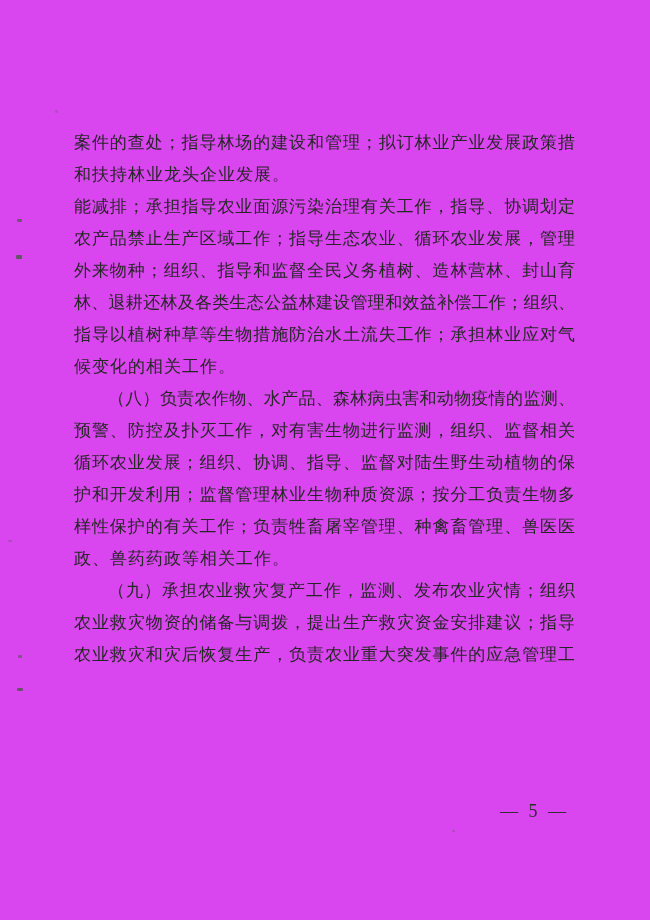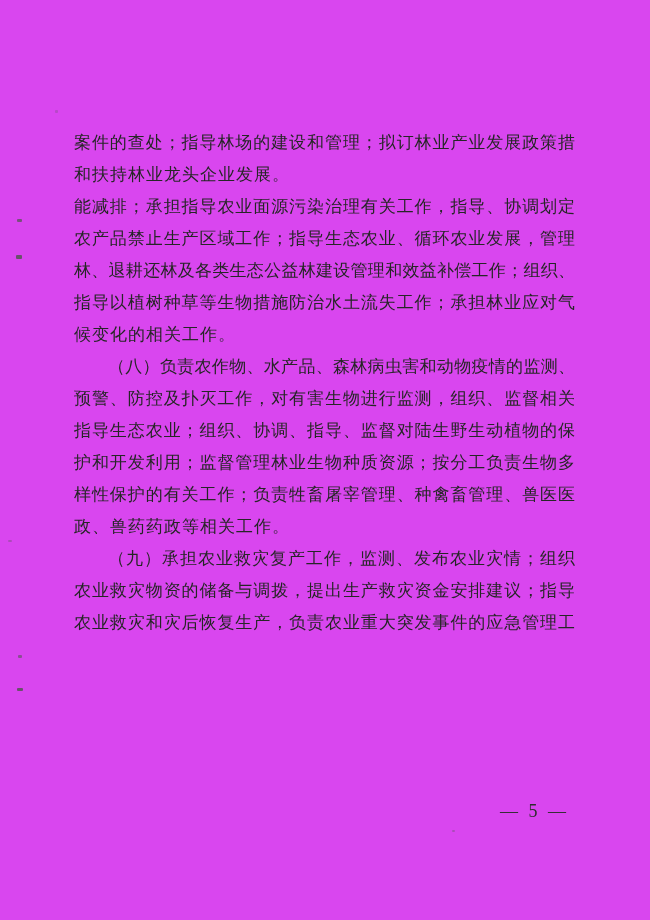--- a/index.html
+++ b/index.html
@@ -63,27 +63,28 @@
 
 <div class="page">
 
   <div class="text-block">
 
     <div class="line">案件的查处；指导林场的建设和管理；拟订林业产业发展政策措</div>
     <div class="line endline">和扶持林业龙头企业发展。</div>
 
     <div class="line">能减排；承担指导农业面源污染治理有关工作，指导、协调划定</div>
     <div class="line">农产品禁止生产区域工作；指导生态农业、循环农业发展，管理</div>
+    <div class="line">外来物种；组织、指导和监督全民义务植树、造林营林、封山育</div>
     <div class="line">林、退耕还林及各类生态公益林建设管理和效益补偿工作；组织、</div>
     <div class="line">指导以植树种草等生物措施防治水土流失工作；承担林业应对气</div>
     <div class="line endline">候变化的相关工作。</div>
 
     <div class="line indent">（八）负责农作物、水产品、森林病虫害和动物疫情的监测、</div>
     <div class="line">预警、防控及扑灭工作，对有害生物进行监测，组织、监督相关</div>
-    <div class="line">指导生态农业；组织、协调、指导、监督对陆生野生动植物的保</div>
+    <div class="line">循环农业发展；组织、协调、指导、监督对陆生野生动植物的保</div>
     <div class="line">护和开发利用；监督管理林业生物种质资源；按分工负责生物多</div>
     <div class="line">样性保护的有关工作；负责牲畜屠宰管理、种禽畜管理、兽医医</div>
     <div class="line endline">政、兽药药政等相关工作。</div>
 
     <div class="line indent">（九）承担农业救灾复产工作，监测、发布农业灾情；组织</div>
     <div class="line">农业救灾物资的储备与调拨，提出生产救灾资金安排建议；指导</div>
     <div class="line">农业救灾和灾后恢复生产，负责农业重大突发事件的应急管理工</div>
 
   </div>
 

